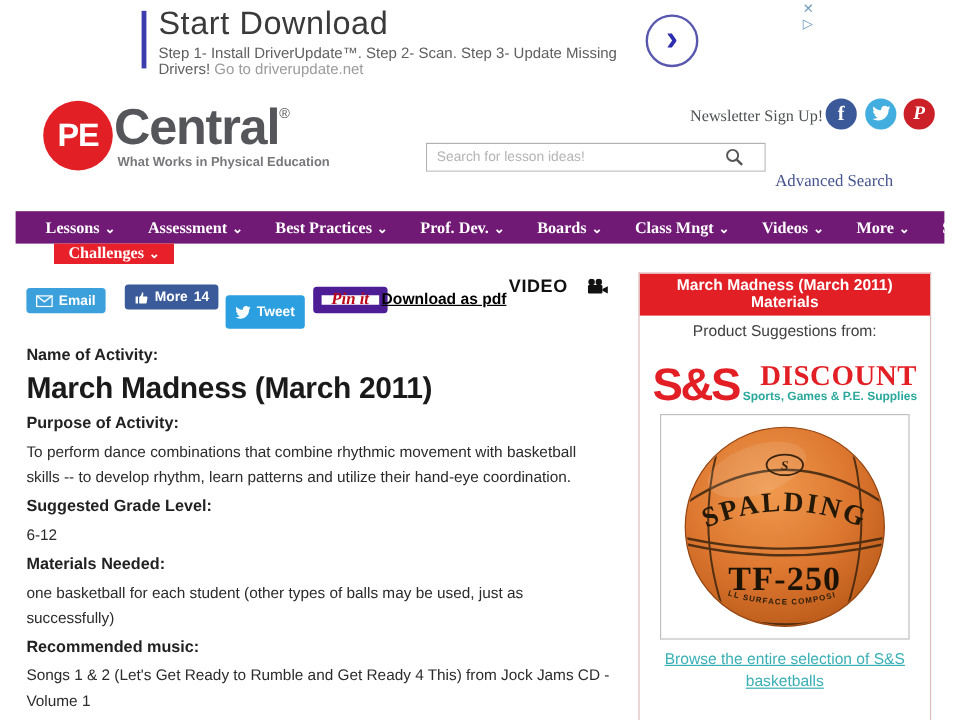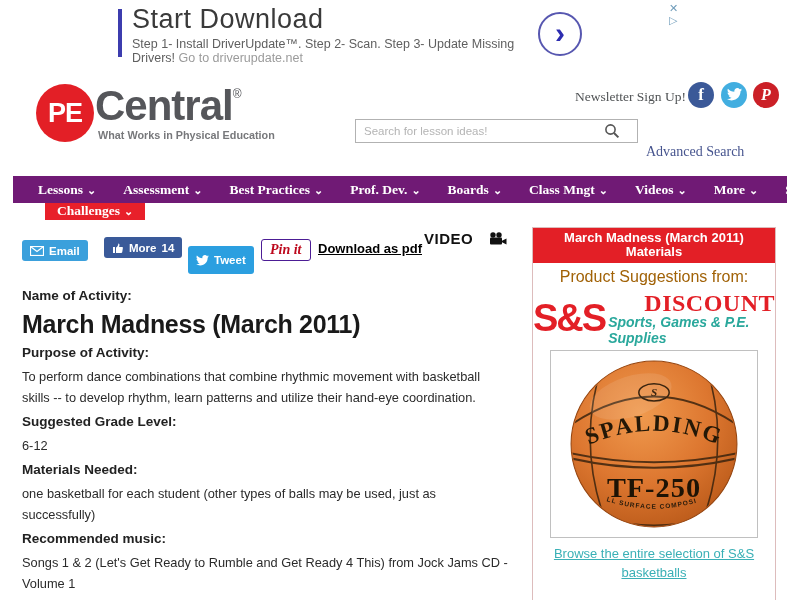--- a/index.html
+++ b/index.html
@@ -36,40 +36,40 @@
   #nav { left: 13px; top: 176px; width: 774px; height: 27px; background: #701a75; display: flex; align-items: center; padding-left: 25px; gap: 27px; }
   .nav-item { color: #fff; font-family: "Liberation Serif", serif; font-weight: 700; font-size: 13.5px; white-space: nowrap; cursor: pointer; }
   .nav-item .chev { font-size: 11px; margin-left: 4px; font-weight: 700; }
   #nav-row2 { left: 45px; top: 203px; height: 17px; background: #e8202a; padding: 0 12px; line-height: 16px; }
 
   
   .btn { position: absolute; color: #fff; font-size: 11.5px; font-weight: 700; border-radius: 3px; display: flex; align-items: center; gap: 5px; padding: 0 8px; cursor: pointer; }
   #btn-email { left: 22px; top: 240px; height: 21px; background: #3ba0dc; }
   #btn-like  { left: 104px; top: 237px; height: 21px; background: #3a5a99; }
   #btn-tweet { left: 188px; top: 246px; height: 28px; background: #2b9fe0; }
-  #btn-pinit { left: 261px; top: 239px; height: 22px; background: #fff; border: 1px solid #4c1d95; color: #bd081c; font-family: "Liberation Serif", serif; font-style: italic; font-size: 14px; }
+  #btn-pinit { left: 261px; top: 239px; height: 22px; background: #fff; border: 7px solid #4c1d95; color: #bd081c; font-family: "Liberation Serif", serif; font-style: italic; font-size: 14px; }
   #dl-pdf { left: 318px; top: 241px; font-size: 13px; font-weight: 600; color: #000000; text-decoration: underline; cursor: pointer; }
   #video-flag { left: 424px; top: 230px; font-size: 15px; font-weight: 800; color: #111; display: flex; align-items: center; gap: 16px; letter-spacing: .5px; }
 
   
   #article { left: 22px; top: 270px; width: 488px; color: #2b2b2b; }
   .a-h { font-size: 13.5px; font-weight: 700; color: #222; line-height: 16px; margin: 6px 0 0; }
   .a-title { font-size: 25px; font-weight: 700; color: #1a1a1a; line-height: 30px; margin: 5px 0 0; letter-spacing: -.3px; }
   .a-p { font-size: 12.8px; line-height: 21px; margin: 5px 0 0; }
   .a-h:first-child { margin-top: 18px; }
 
   
   #sidebar { left: 532px; top: 227px; width: 244px; height: 374px; border: 1px solid #ddbcbc; border-bottom: 0; background: #fff; overflow: hidden; }
   #sb-head { background: #e31f26; color: #fff; font-weight: 700; font-size: 13px; text-align: center; line-height: 14px; padding: 3px 6px 4px; }
-  #sb-sub { text-align: center; font-size: 16px; color: #a16207; margin-top: 5px; cursor: pointer; }
-  #ss-logo { display: flex; justify-content: center; align-items: center; margin-top: 4px; cursor: pointer; }
+  #sb-sub { text-align: center; font-size: 13px; color: #404040; margin-top: 5px; cursor: pointer; }
+  #ss-logo { display: flex; justify-content: center; align-items: flex-start; margin-top: 18px; cursor: pointer; }
   #ss-logo .ss { color: #e31f26; font-weight: 800; font-size: 38px; line-height: 40px; letter-spacing: -2px; }
   #ss-logo .right { margin-left: 3px; display: flex; flex-direction: column; align-items: flex-end; }
   #ss-logo .disc { color: #e31f26; font-family: "Liberation Serif", serif; font-weight: 900; font-size: 24px; line-height: 26px; letter-spacing: .5px; }
-  #ss-logo .ss-tag { color: #2aa89c; font-style: italic; font-weight: 700; font-size: 14px; margin-top: -2px; }
+  #ss-logo .ss-tag { color: #2aa89c; font-weight: 700; font-size: 10px; margin-top: -2px; }
   #product-box { width: 208px; height: 188px; border: 1px solid #c0c0c0; margin: 4px auto 0; display: flex; align-items: center; justify-content: center; cursor: pointer; background:#fff; }
   #browse { display: block; margin: 6px 14px 0; text-align: center; color: #3ab0b6; font-size: 13px; line-height: 19px; text-decoration: underline; cursor: pointer; }
 </style>
 </head>
 <body>
 
 <div id="ad" class="abs">
   <div class="bar"></div>
   <div class="ad-title">Start Download</div>
   <div class="ad-sub"><span>Step 1- Install DriverUpdate™. Step 2- Scan. Step 3- Update Missing</span><br>

